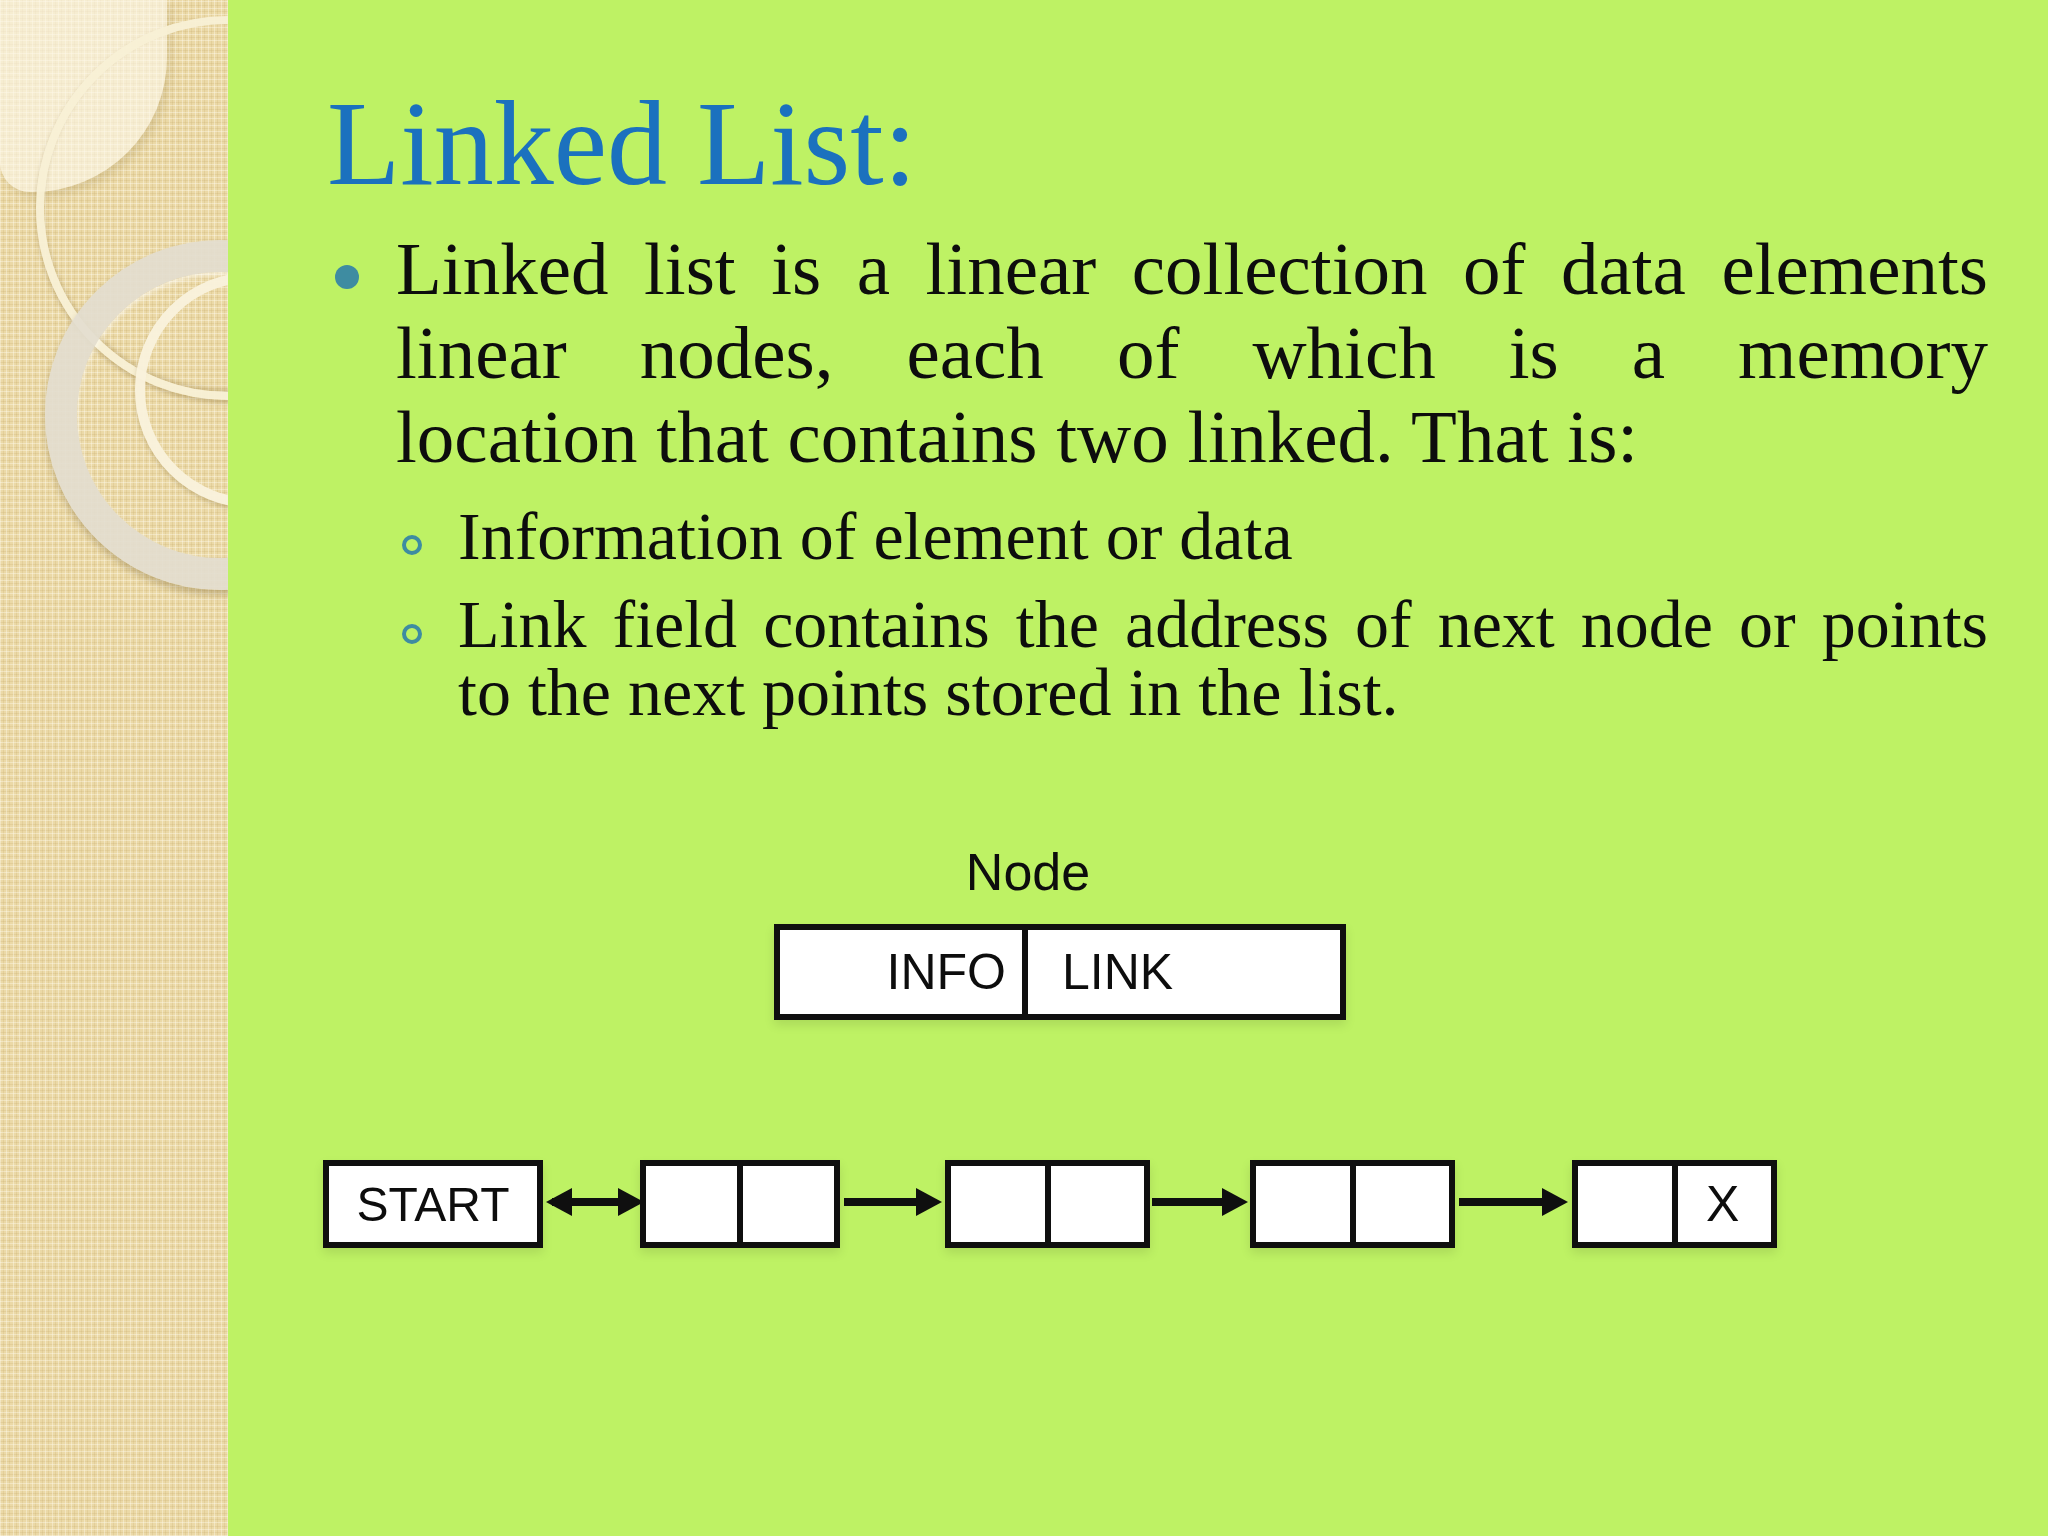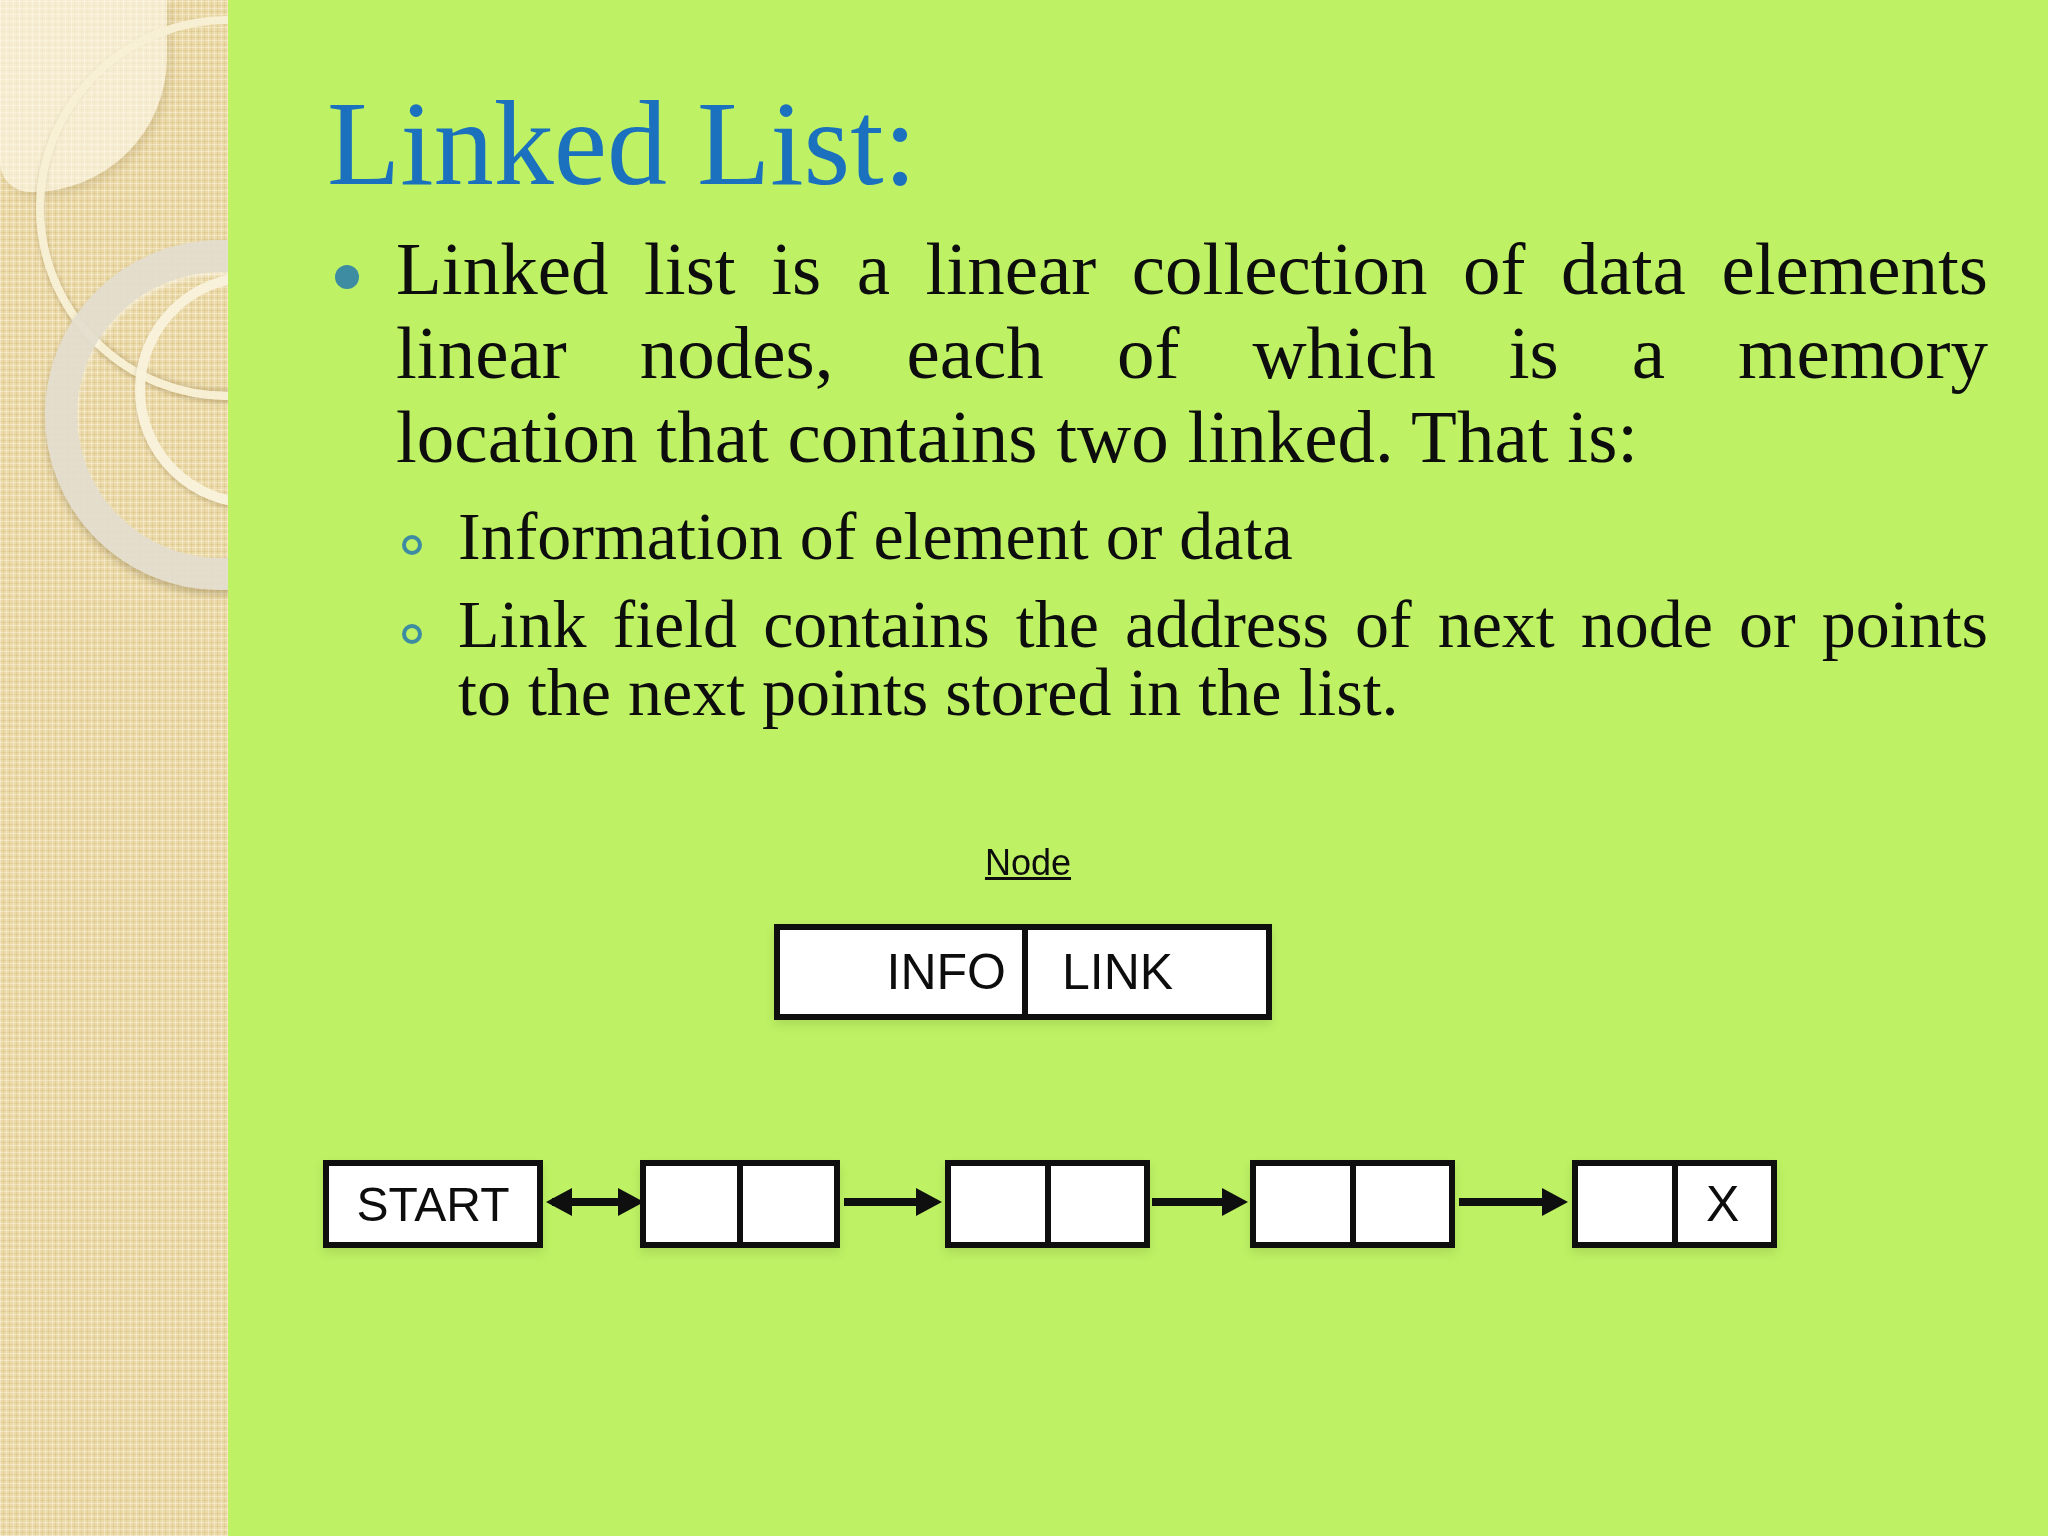--- a/index.html
+++ b/index.html
@@ -38,22 +38,22 @@
   .sub-c1{left:402px;top:535px;}
   .sub-c2{left:402px;top:624px;}
   .sub-text1{position:absolute;left:458px;top:501px;width:1530px;font-size:68px;line-height:70px;}
   .sub-text2{position:absolute;left:458px;top:590px;width:1530px;font-size:68px;line-height:68px;}
   .jline{text-align:justify;text-align-last:justify;}
   .lline{text-align:left;}
 
   
   .sans{font-family:"Liberation Sans","DejaVu Sans",sans-serif;}
   .node-label{position:absolute;left:1028px;top:842px;transform:translateX(-50%);
-    font-size:36px;white-space:nowrap;text-decoration:underline;}
-  .node-box{position:absolute;left:774px;top:924px;width:498px;height:96px;box-sizing:border-box;
+    font-size:52px;white-space:nowrap;}
+  .node-box{position:absolute;left:774px;top:924px;width:572px;height:96px;box-sizing:border-box;
     border:6px solid #0f0f0f;display:flex;background:#fff;box-shadow:0 5px 10px rgba(0,0,0,.10);}
   .node-cell{display:flex;align-items:center;font-size:50px;}
   .cell-info{width:242px;justify-content:flex-end;padding-right:16px;box-sizing:border-box;}
   .cell-link{flex:1;justify-content:flex-start;padding-left:34px;box-sizing:border-box;}
   .node-div{width:6px;background:#0f0f0f;}
   .node-caption{position:absolute;left:1069px;top:1023px;transform:translateX(-50%);
     font-size:53px;white-space:nowrap;}
 
   
   .start-box{position:absolute;left:323px;top:1160px;width:220px;height:88px;box-sizing:border-box;

